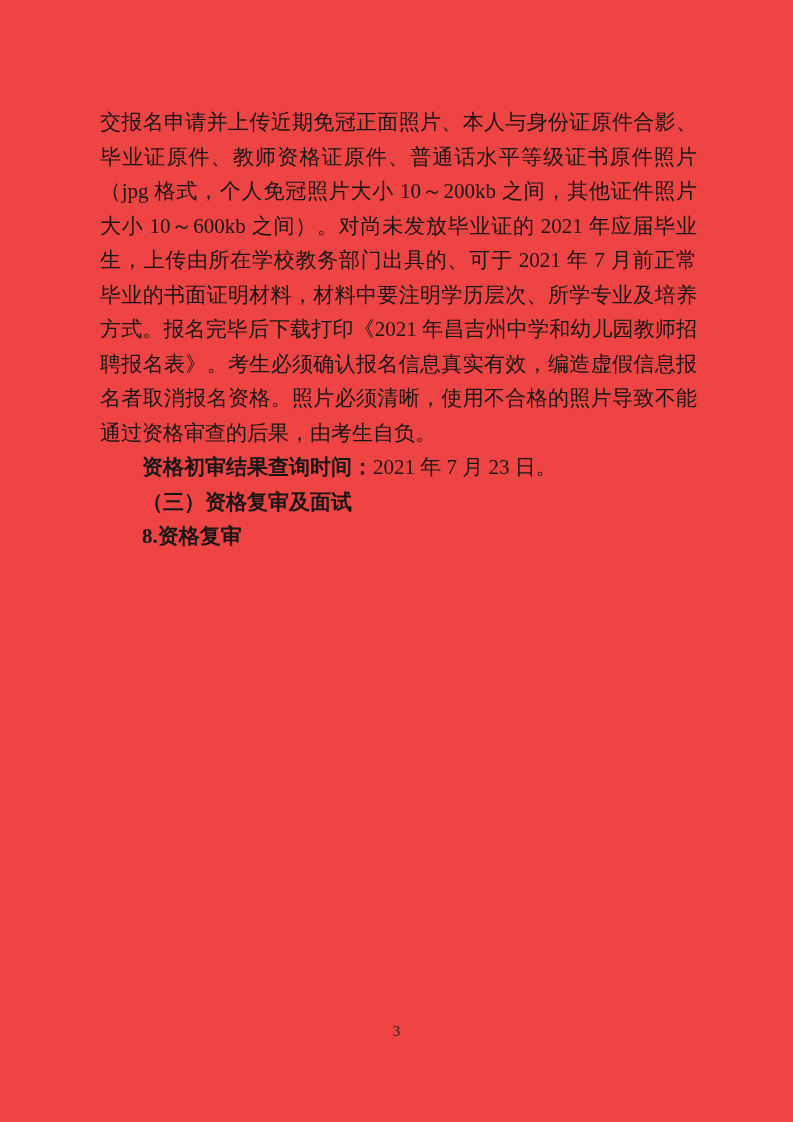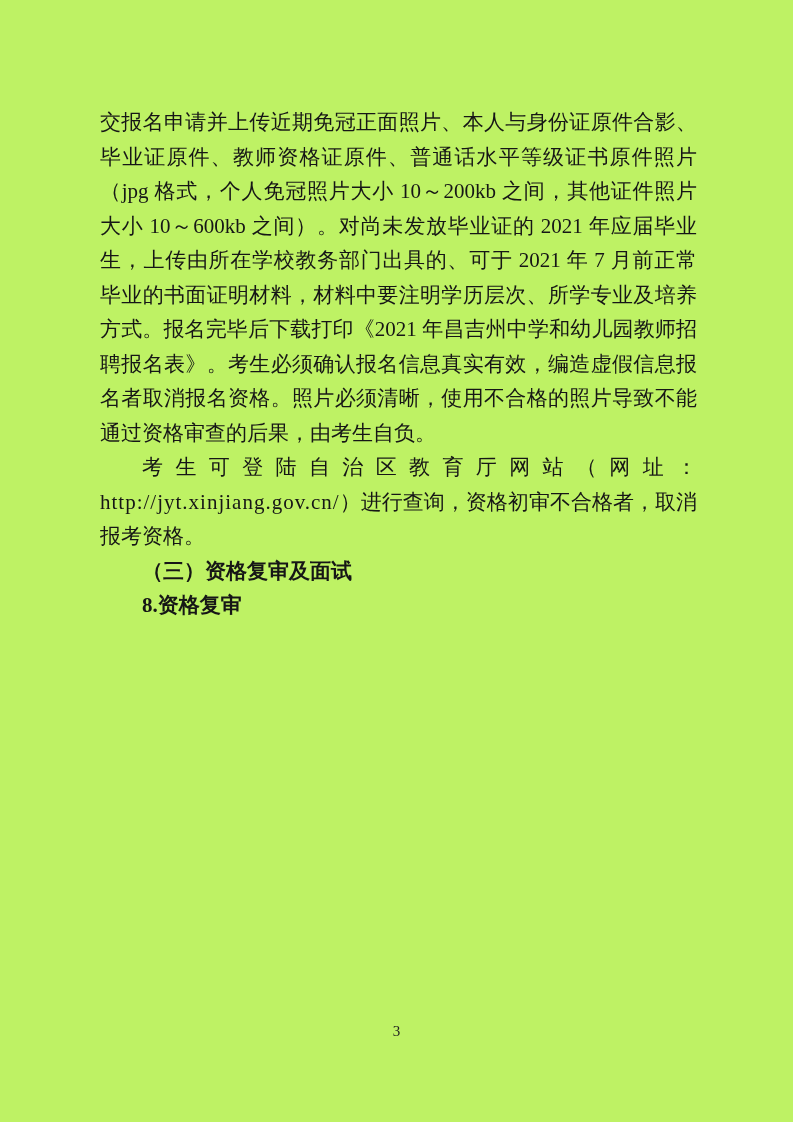--- a/index.html
+++ b/index.html
@@ -11,21 +11,21 @@
     position: relative;
     width: 793px;
     height: 1122px;
     overflow: hidden;
     font-family: "Liberation Serif", "DejaVu Serif", serif;
     color: #161616;
   }
   .page {
     position: absolute;
     inset: 0;
-    background: #bef264;
+    background: #ef4444;
   }
   .doc-body {
     position: absolute;
     left: 100px;
     top: 105px;
     width: 597px;
   }
   p.para {
     margin: 0;
     padding: 0;
@@ -57,20 +57,20 @@
     line-height: 18px;
     color: #222222;
   }
 </style>
 </head>
 <body>
 
 <div class="page">
   <div class="doc-body">
       <p class="para"><span class="">交报名申请并上传近期免冠正面照片、本人与身份证原件合影、毕业证原件、教师资格证原件、普通话水平等级证书原件照片（jpg 格式，个人免冠照片大小 10～200kb 之间，其他证件照片大小 10～600kb 之间）。对尚未发放毕业证的 2021 年应届毕业生，上传由所在学校教务部门出具的、可于 2021 年 7 月前正常毕业的书面证明材料，材料中要注明学历层次、所学专业及培养方式。报名完毕后下载打印《2021 年昌吉州中学和幼儿园教师招聘报名表》。考生必须确认报名信息真实有效，编造虚假信息报名者取消报名资格。照片必须清晰，使用不合格的照片导致不能通过资格审查的后果，由考生自负。</span></p>
-      <p class="para indent"><span class="">考生可登陆自治区教育厅网站（网址：</span><span class="run-nowrap">http://jyt.xinjiang.gov.cn/</span><span class="">）进行查询，资格初审不合格者，取消报考资格。</span></p>
+      <p class="para indent"><span class="run-bold ">资格初审结果查询时间：</span><span class="">2021 年 7 月 23 日。</span></p>
       <p class="para indent"><span class="run-bold ">（三）资格复审及面试</span></p>
       <p class="para indent"><span class="run-bold ">8.资格复审</span></p>
     </div>
   <div class="page-footer">
     <span class="page-number">3</span>
   </div>
 </div>
 
 </body></html>

